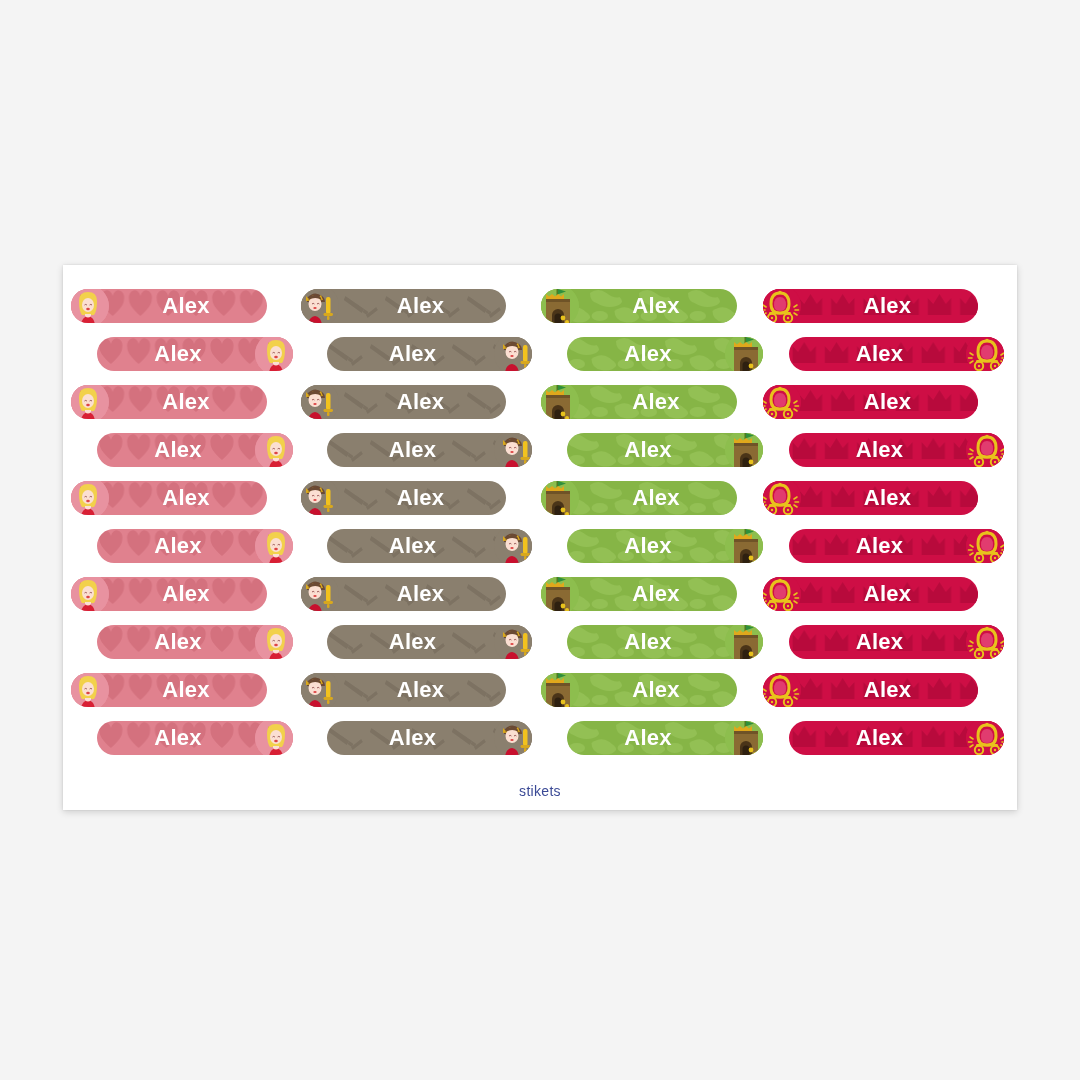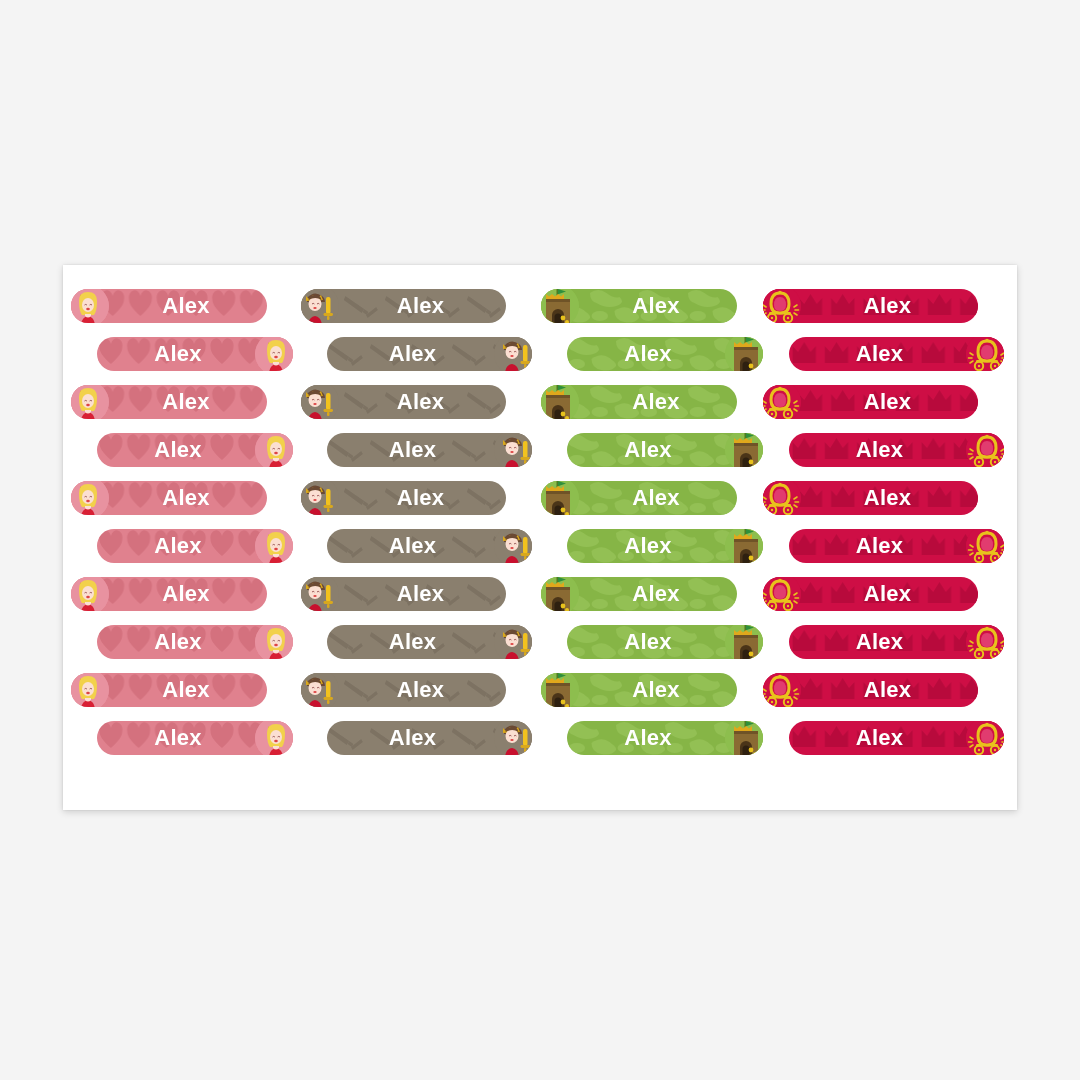--- a/index.html
+++ b/index.html
@@ -1195,14 +1195,15 @@
               <circle cx="13" cy="33" r="4.2" fill="none" stroke="#e8c21c" stroke-width="2"></circle>
               <circle cx="29" cy="33" r="4.2" fill="none" stroke="#e8c21c" stroke-width="2"></circle>
               <circle cx="13" cy="33" r="1.2" fill="#e8c21c"></circle>
               <circle cx="29" cy="33" r="1.2" fill="#e8c21c"></circle>
               <path d="M7 22 l-3-2 M6 25 l-3.5 0 M7 28 l-3 2" stroke="#e8c21c" stroke-width="1.6" stroke-linecap="round"></path>
               <path d="M35 22 l3-2 M36 25 l3.5 0 M35 28 l3 2" stroke="#e8c21c" stroke-width="1.6" stroke-linecap="round"></path>
             </svg>
           </div>
         </div>
       </div>
+    <div class="brand">stikets</div>
   </div>
 </div>
 
 </body></html>

